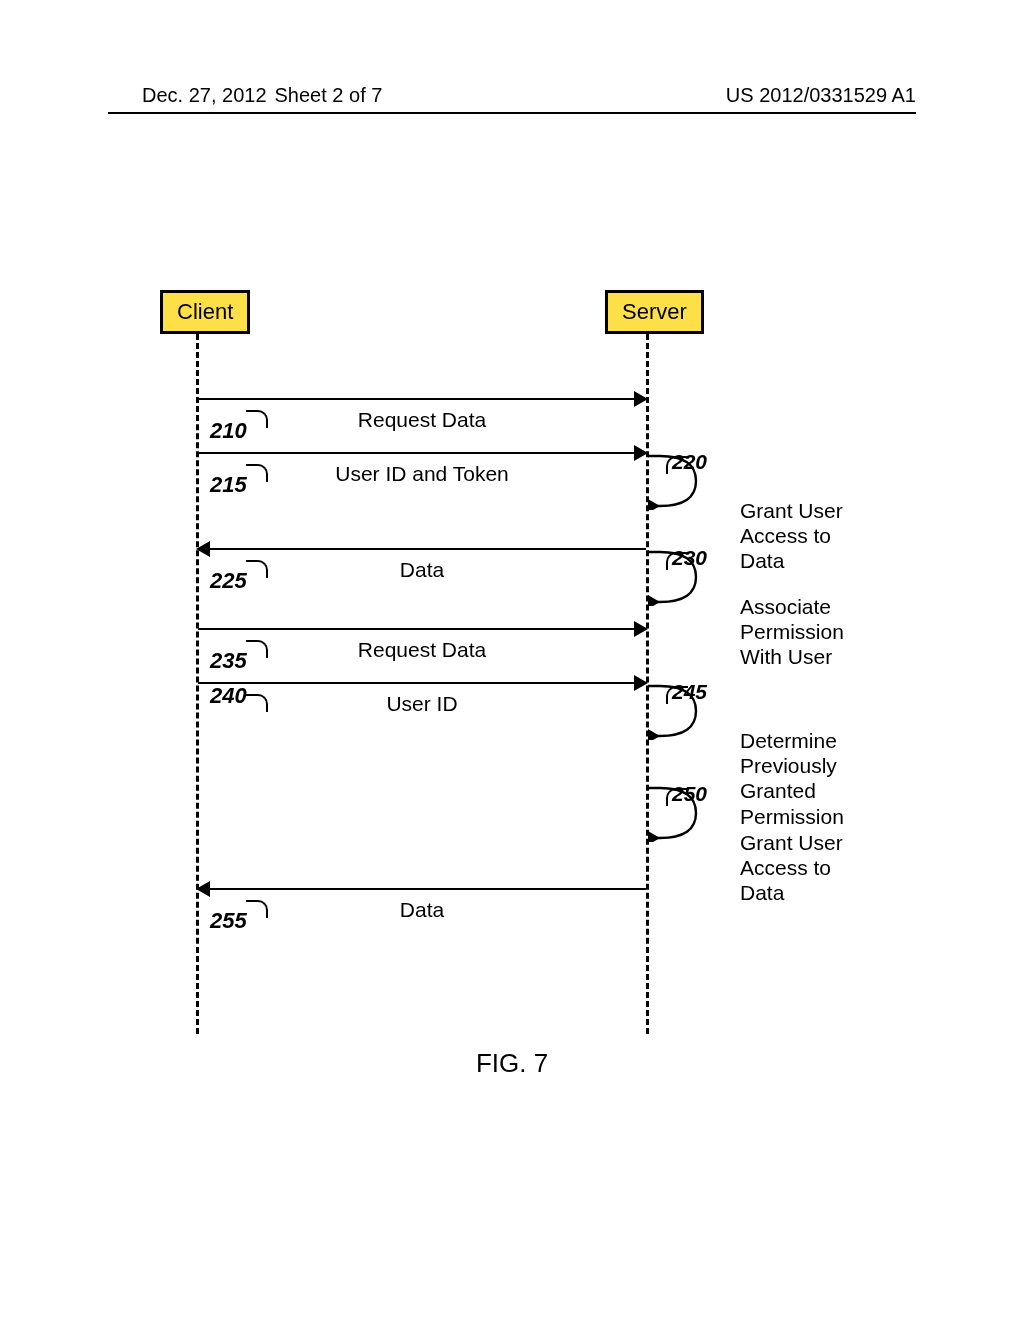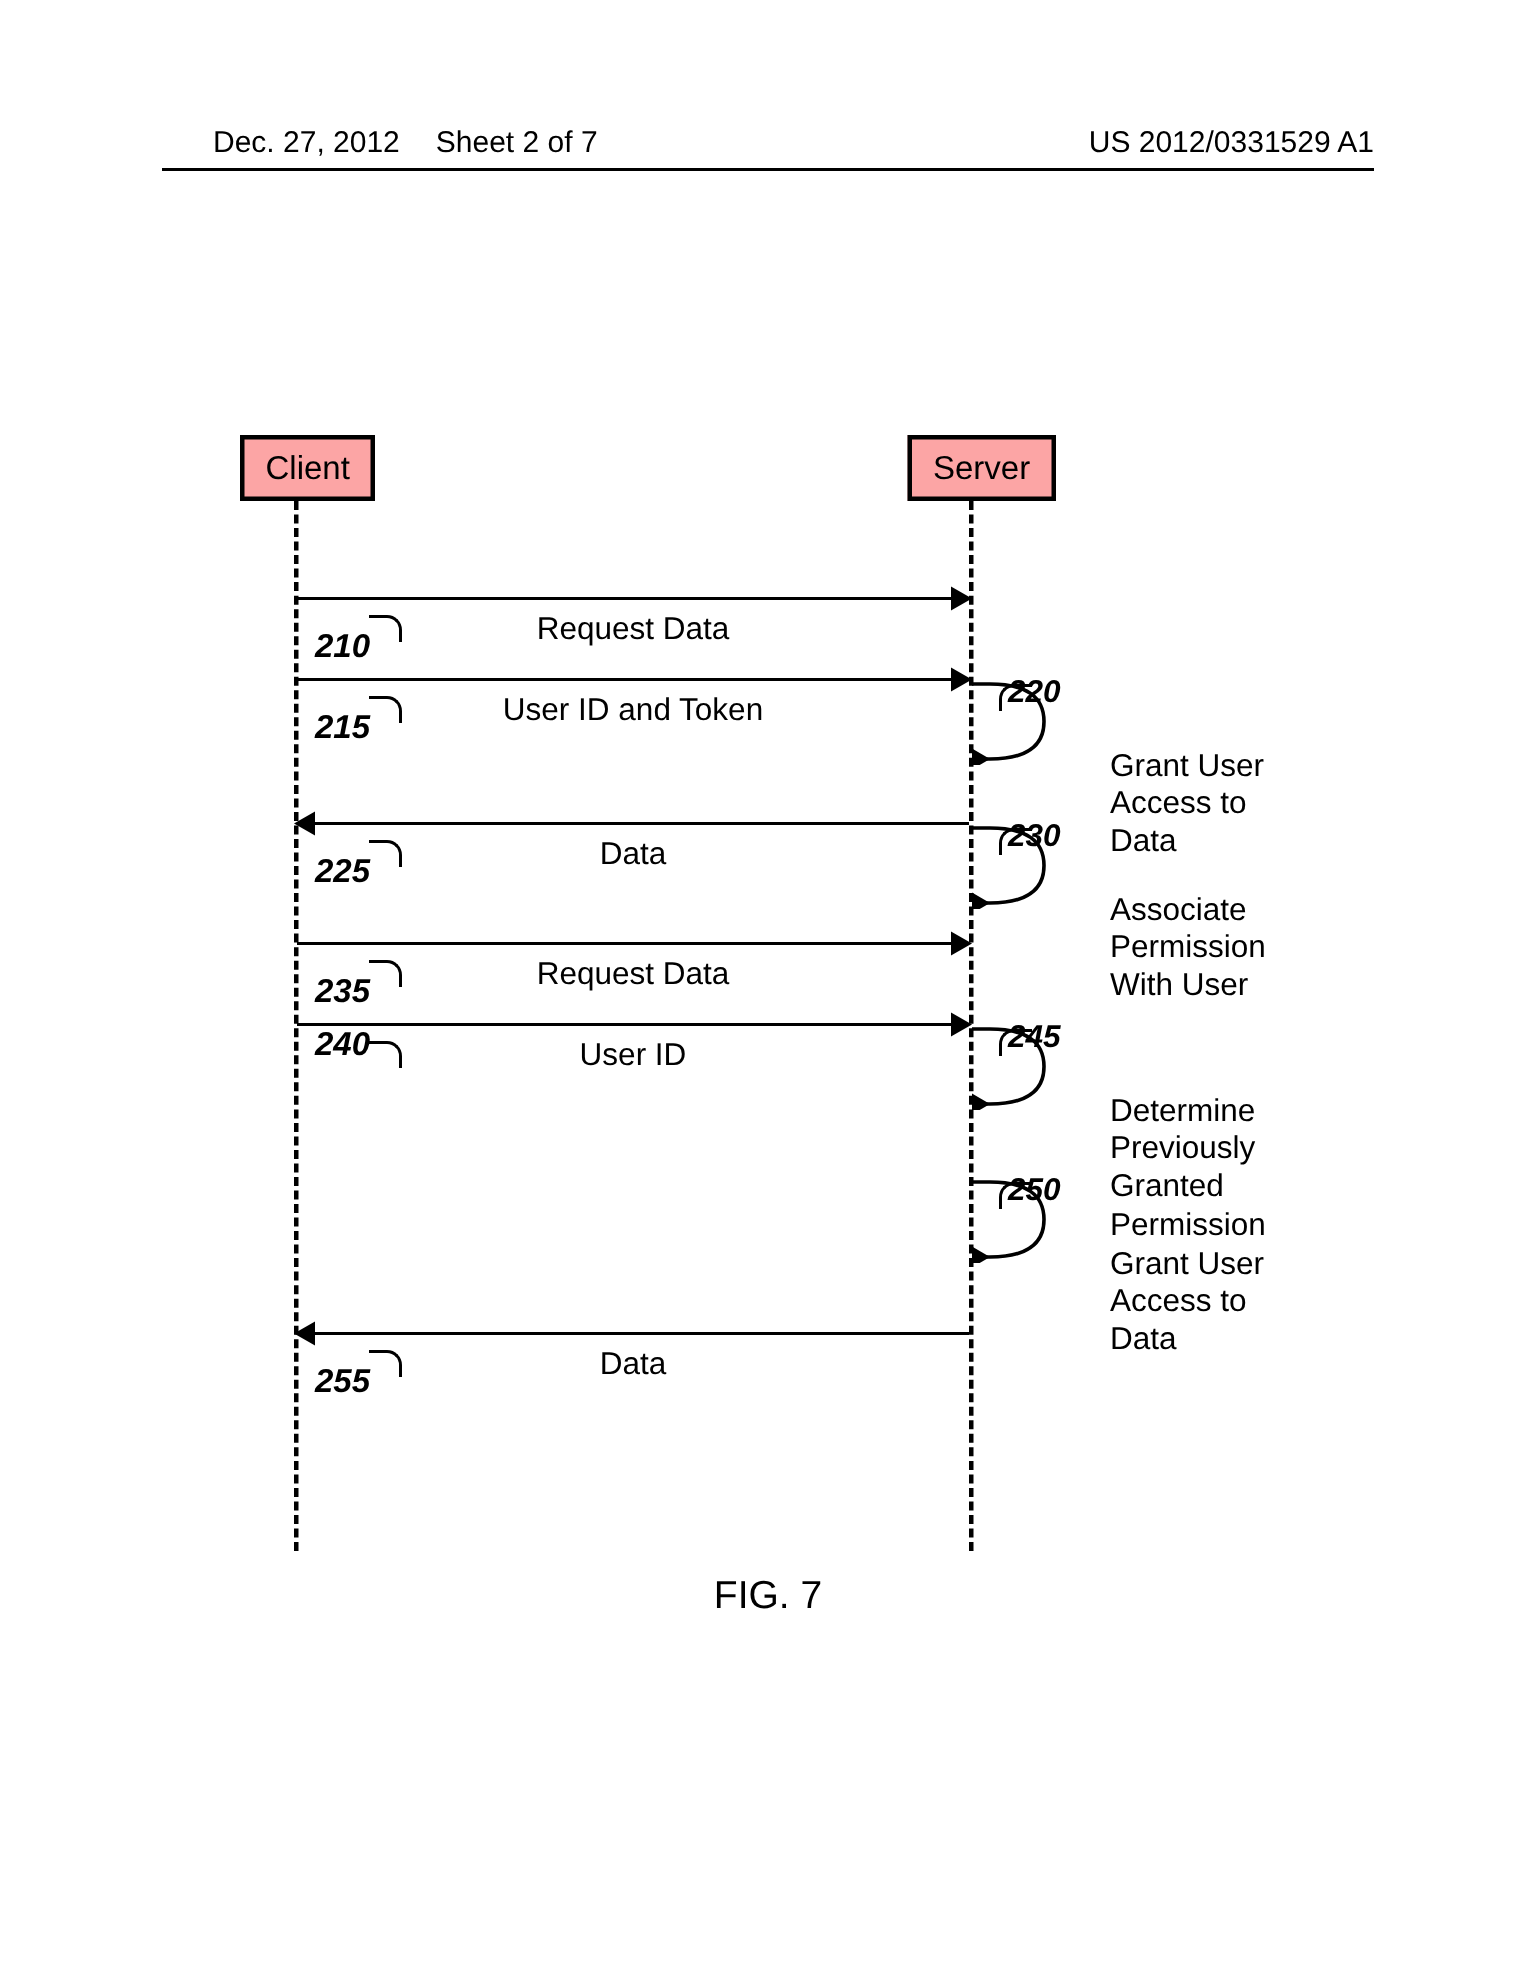--- a/index.html
+++ b/index.html
@@ -34,21 +34,21 @@
 .diagram {
   position: absolute;
   left: 170px;
   top: 290px;
   width: 730px;
   height: 780px;
 }
 .lifeline-box {
   position: absolute;
   border: 3px solid #000;
-  background: #fca5a5;
+  background: #fde047;
   padding: 6px 14px;
   font-size: 22px;
   text-align: center;
 }
 .client-box { left: -10px; top: 0; }
 .server-box { left: 435px; top: 0; }
 .lifeline {
   position: absolute;
   top: 44px;
   width: 0;
@@ -128,21 +128,21 @@
   left: 0; right: 0;
   text-align: center;
   font-size: 26px;
 }
 </style>
 </head>
 <body>
 
 <div class="header">
   <span class="date">Dec. 27, 2012</span>
-  <span class="date" style="margin-left:24px">Sheet 2 of 7</span>
+  <span class="date" style="margin-left:8px">Sheet 2 of 7</span>
   <span class="pubno">US 2012/0331529 A1</span>
 </div>
 <div class="header-rule"></div>
 
 <div class="diagram">
 
   <div class="lifeline-box client-box"><span>Client</span></div>
   <div class="lifeline-box server-box"><span>Server</span></div>
   <div class="lifeline client-line"></div>
   <div class="lifeline server-line"></div>

